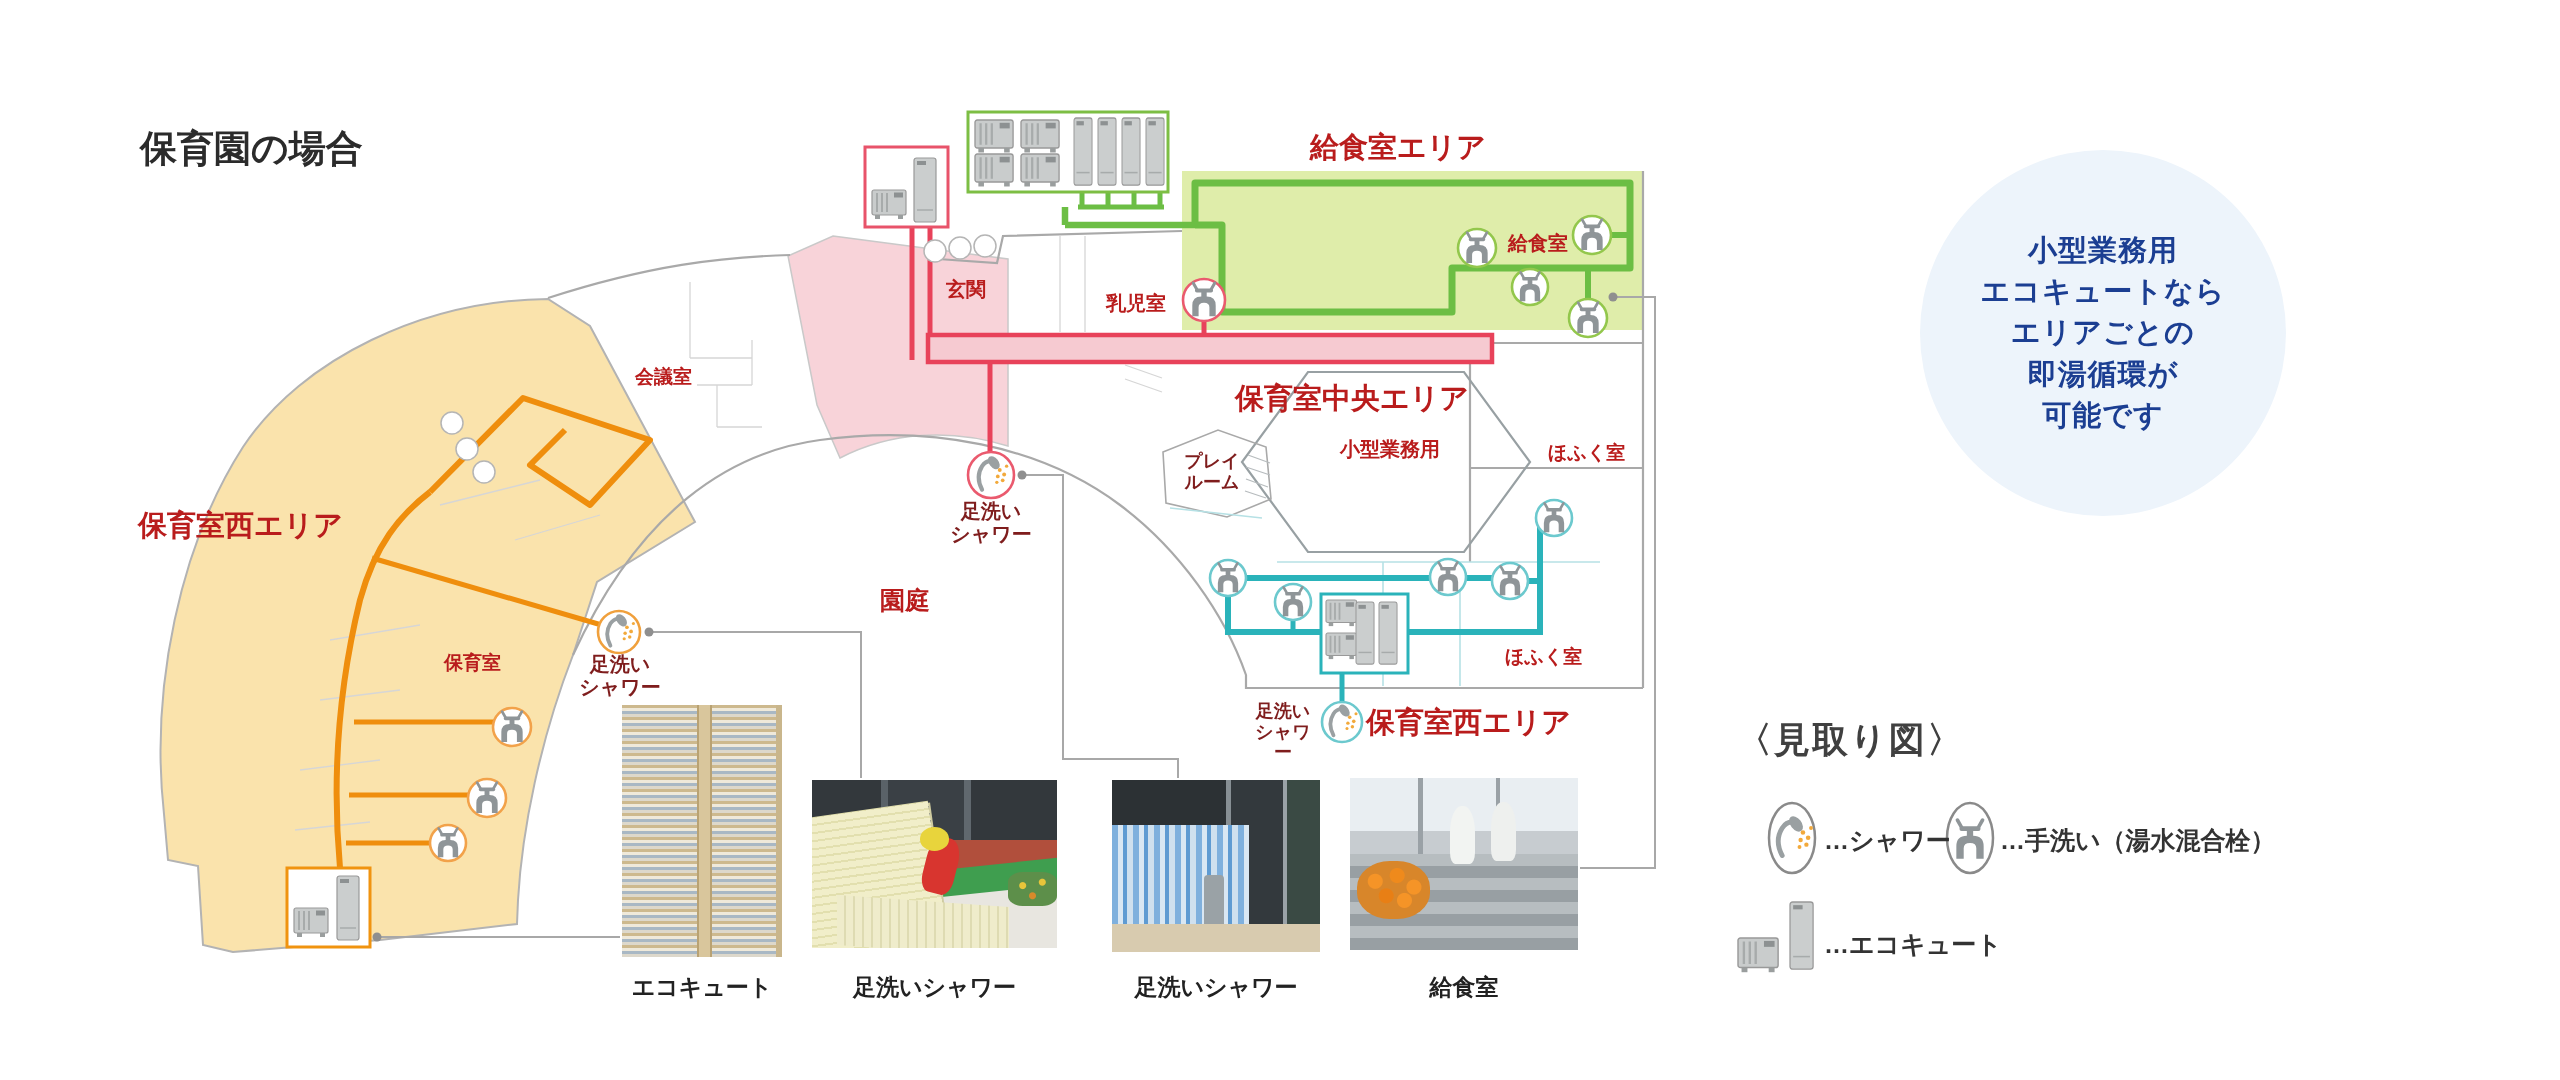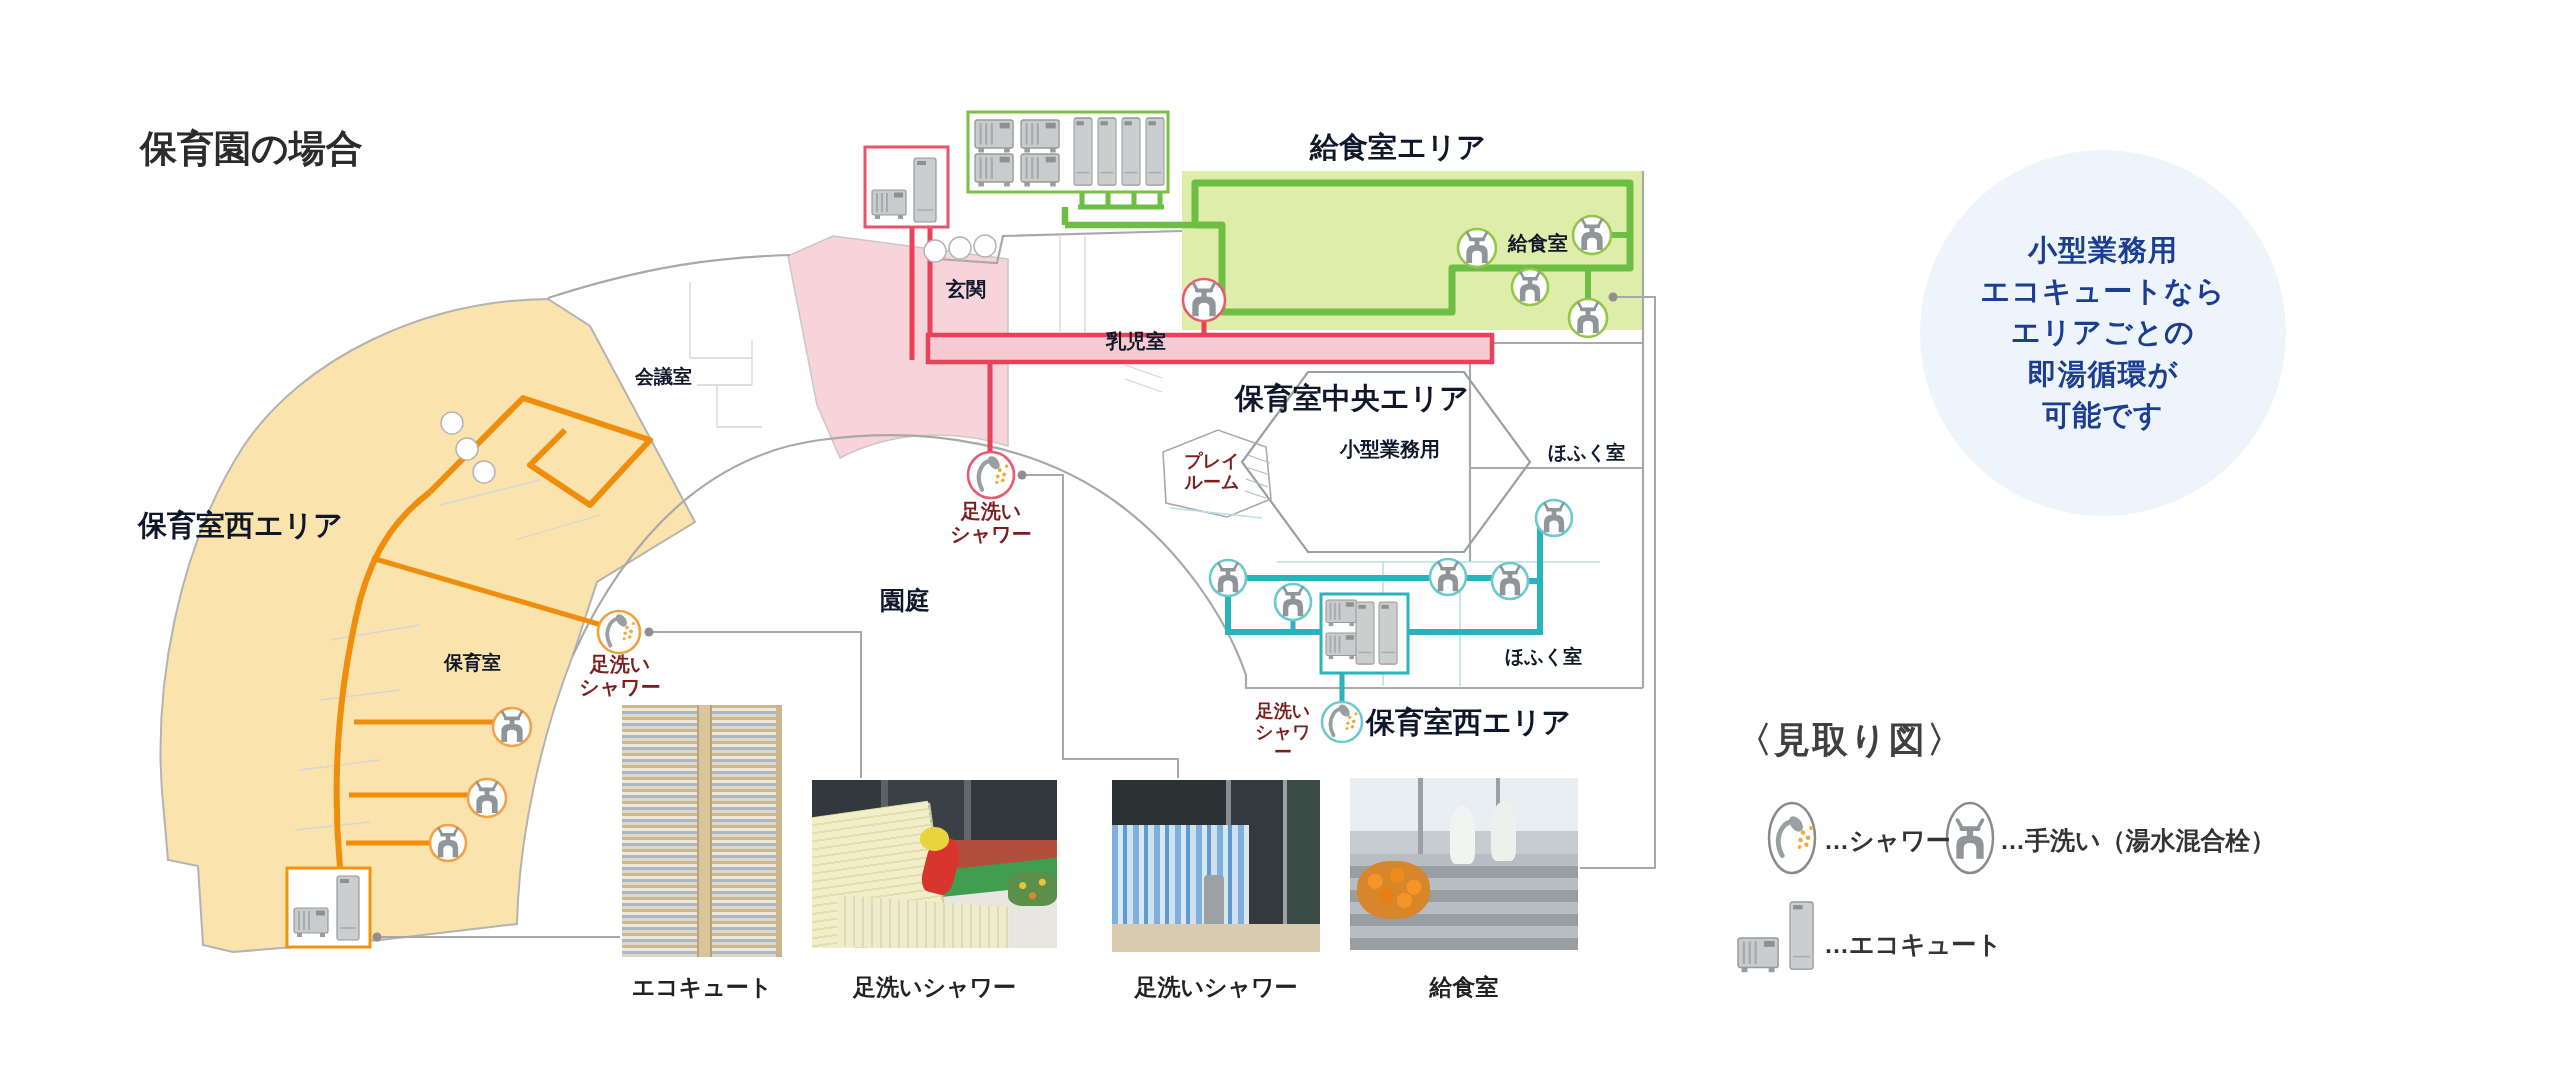--- a/index.html
+++ b/index.html
@@ -1,19 +1,19 @@
 <!DOCTYPE html>
 <html><head>
 <meta charset="utf-8">
 <style>
   html,body{margin:0;padding:0;background:#fff;}
   .stage{position:relative;width:2560px;height:1056px;background:#fff;overflow:hidden;
          font-family:"Liberation Sans","DejaVu Sans",sans-serif;}
   .plan-svg{position:absolute;left:0;top:0;}
-  .lbl{position:absolute;color:#0f172a;font-weight:600;white-space:nowrap;}
+  .lbl{position:absolute;color:#b91c1c;font-weight:600;white-space:nowrap;}
   .lbl-2line{position:absolute;color:#7f1d1d;font-weight:700;text-align:center;line-height:1.15;}
   .area-lbl{font-size:29px;font-weight:600;}
   .room-lbl{font-size:20px;font-weight:600;}
   .title-lbl{font-size:37px;font-weight:700;color:#2b2b2b;}
   .callout{position:absolute;left:1920px;top:150px;width:366px;height:366px;border-radius:50%;
            background:#EDF4FB;display:flex;flex-direction:column;align-items:center;justify-content:center;}
   .callout div{font-size:29px;font-weight:700;color:#1B3E92;line-height:1.42;letter-spacing:1px;text-align:center;}
   .legend-head{position:absolute;left:1736px;top:716px;font-size:36px;font-weight:600;color:#404040;letter-spacing:2px;}
   .legend-txt{position:absolute;font-size:25px;font-weight:600;color:#333;white-space:nowrap;}
   .photo{position:absolute;overflow:hidden;background:#e8e6e0;}
@@ -245,21 +245,21 @@
 
   <div class="lbl title-lbl" style="left:140px;top:124px;">保育園の場合</div>
 
   <div class="lbl area-lbl" style="left:138px;top:506px;">保育室西エリア</div>
   <div class="lbl area-lbl" style="left:1310px;top:128px;">給食室エリア</div>
   <div class="lbl area-lbl" style="left:1235px;top:379px;">保育室中央エリア</div>
   <div class="lbl area-lbl" style="left:1366px;top:703px;">保育室西エリア</div>
 
   <div class="lbl room-lbl" style="left:635px;top:364px;font-size:19px;">会議室</div>
   <div class="lbl room-lbl" style="left:946px;top:276px;">玄関</div>
-  <div class="lbl room-lbl" style="left:1106px;top:290px;margin-top:38px;">乳児室</div>
+  <div class="lbl room-lbl" style="left:1106px;top:290px;">乳児室</div>
   <div class="lbl room-lbl" style="left:1508px;top:230px;">給食室</div>
   <div class="lbl room-lbl" style="left:444px;top:650px;font-size:19px;">保育室</div>
   <div class="lbl room-lbl" style="left:880px;top:584px;font-size:25px;">園庭</div>
   <div class="lbl-2line" style="left:1178px;top:451px;width:68px;font-size:18px;font-weight:600;">
     <div>プレイ</div>
     <div>ルーム</div>
   </div>
   <div class="lbl room-lbl" style="left:1340px;top:436px;">小型業務用</div>
   <div class="lbl room-lbl" style="left:1548px;top:440px;font-size:19px;">ほふく室</div>
   <div class="lbl room-lbl" style="left:1505px;top:644px;font-size:19px;">ほふく室</div>

